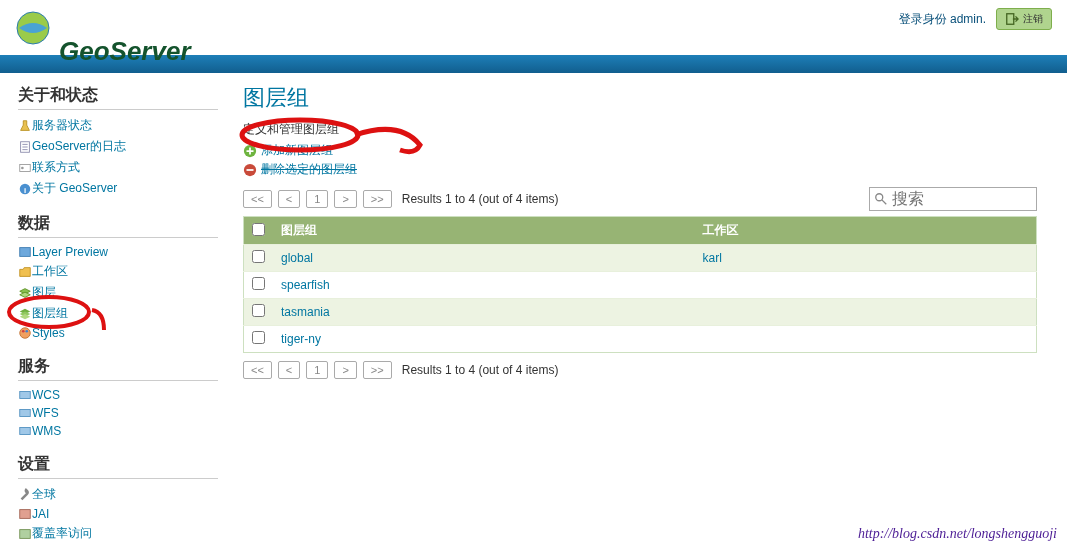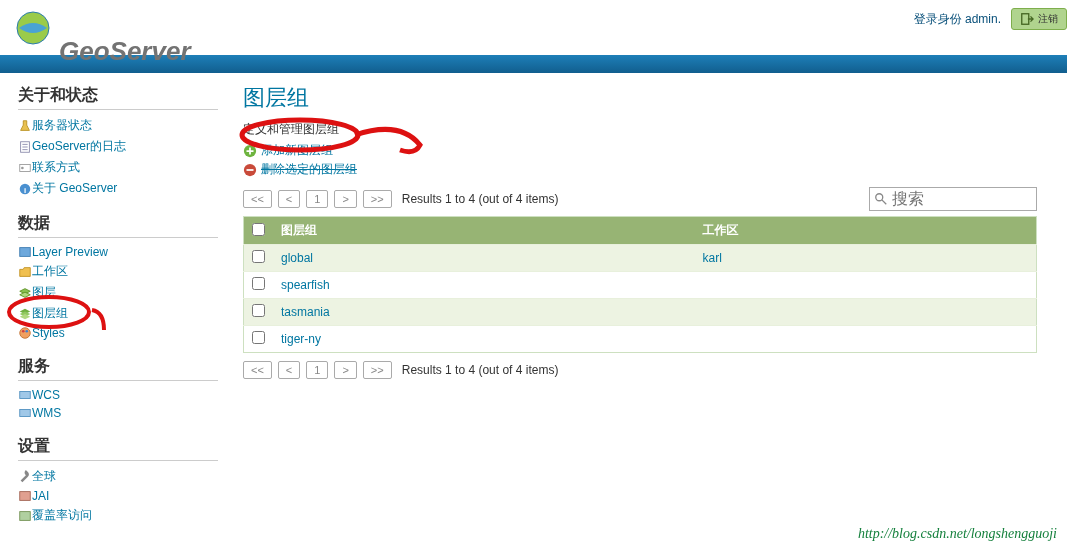--- a/index.html
+++ b/index.html
@@ -2,22 +2,22 @@
 <html><head>
 <meta charset="utf-8">
 <style>
 * { box-sizing: border-box; margin: 0; padding: 0; }
 body { font-family: Arial, sans-serif; font-size: 12px; background: #fff; width: 1067px; height: 548px; overflow: hidden; position: relative; }
 a { color: #0076a1; text-decoration: none; cursor: pointer; }
 
 .header { height: 55px; display: flex; align-items: center; padding: 0 15px; position: relative; }
 .logo-wrap { display: flex; align-items: center; gap: 8px; }
 .logo-globe { width: 36px; height: 36px; }
-.logo-text { font-size: 26px; font-weight: bold; font-style: italic; color: #737373; margin-top: 48px; }
-.header-right { position: absolute; right: 0; top: 8px; display: flex; align-items: center; gap: 10px; font-size: 12px; }
+.logo-text { font-size: 26px; font-weight: bold; font-style: italic; color: #14532d; margin-top: 48px; }
+.header-right { position: absolute; right: 15px; top: 8px; display: flex; align-items: center; gap: 10px; font-size: 12px; }
 .login-info { color: #09507a; }
 .logout-btn { background: #b0d48e; border: 1px solid #7eae4c; padding: 3px 8px; border-radius: 3px; color: #333; font-size: 10px; display: inline-flex; align-items: center; gap: 4px; cursor: pointer; }
 
 .bar { height: 18px; background: linear-gradient(#1e7fb8, #115e8e); }
 
 .container { display: flex; }
 .sidebar { width: 228px; padding: 12px 10px 0 18px; }
 .side-section { margin-bottom: 14px; }
 .side-title { font-weight: bold; color: #333; border-bottom: 1px solid #ccc; padding-bottom: 3px; margin-bottom: 5px; font-size: 16px; }
 .side-list { list-style: none; }
@@ -39,21 +39,21 @@
 .search-box { position: absolute; right: 0; border: 1px solid #aaa; padding: 2px 4px; display: flex; align-items: center; gap: 4px; background: #fff; }
 .search-box input { border: none; outline: none; width: 140px; font-size: 16px; }
 
 .tbl { width: 100%; border-collapse: collapse; border: 1px solid #cde0c0; }
 .tbl th { background: #97b474; color: #fff; text-align: left; padding: 5px 8px; font-weight: bold; font-size: 12px; }
 .tbl th.chk, .tbl td.chk { width: 28px; text-align: center; }
 .tbl td { padding: 5px 8px; border-top: 1px solid #e8f0dc; }
 .tbl tr.evn td { background: #edf3e2; }
 .tbl input[type=checkbox] { cursor: pointer; }
 
-.watermark { position: absolute; bottom: 6px; right: 10px; color: #15803d; font-size: 14px; font-style: italic; font-family: Georgia, serif; }
+.watermark { position: absolute; bottom: 6px; right: 10px; color: #4c1d95; font-size: 14px; font-style: italic; font-family: Georgia, serif; }
 
 
 .annot { position: absolute; pointer-events: none; }
 .annot svg { overflow: visible; }
 </style>
 </head>
 <body>
 
 <div class="header">
   <div class="logo-wrap">
@@ -163,20 +163,26 @@
         <li>
             <svg class="icon" viewBox="0 0 16 16">
               <rect x="2" y="4" width="12" height="8" fill="#a0c8e8" stroke="#5090c0"></rect>
             </svg>
             <a>WCS</a>
           </li>
         <li>
             <svg class="icon" viewBox="0 0 16 16">
               <rect x="2" y="4" width="12" height="8" fill="#a0c8e8" stroke="#5090c0"></rect>
             </svg>
+            <a>WFS</a>
+          </li>
+        <li>
+            <svg class="icon" viewBox="0 0 16 16">
+              <rect x="2" y="4" width="12" height="8" fill="#a0c8e8" stroke="#5090c0"></rect>
+            </svg>
             <a>WMS</a>
           </li>
       </ul>
     </div>
 
     <div class="side-section">
       <div class="side-title">设置</div>
       <ul class="side-list">
         <li>
             <svg class="icon" viewBox="0 0 16 16">

